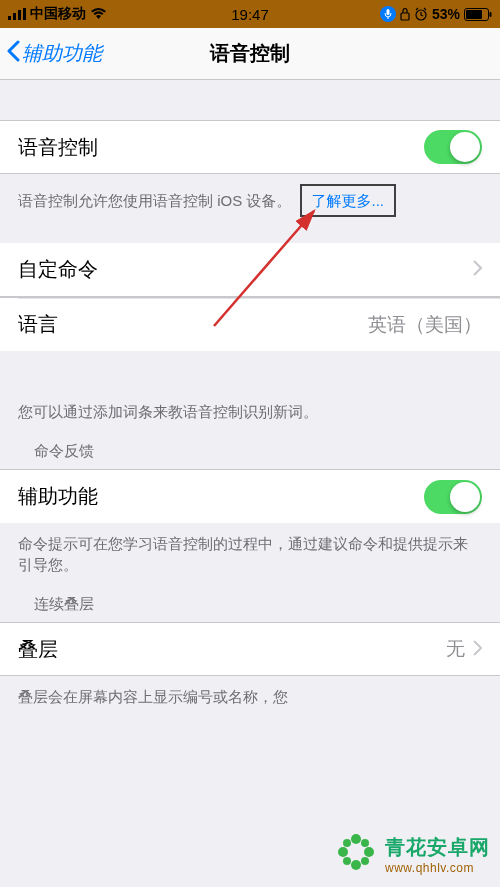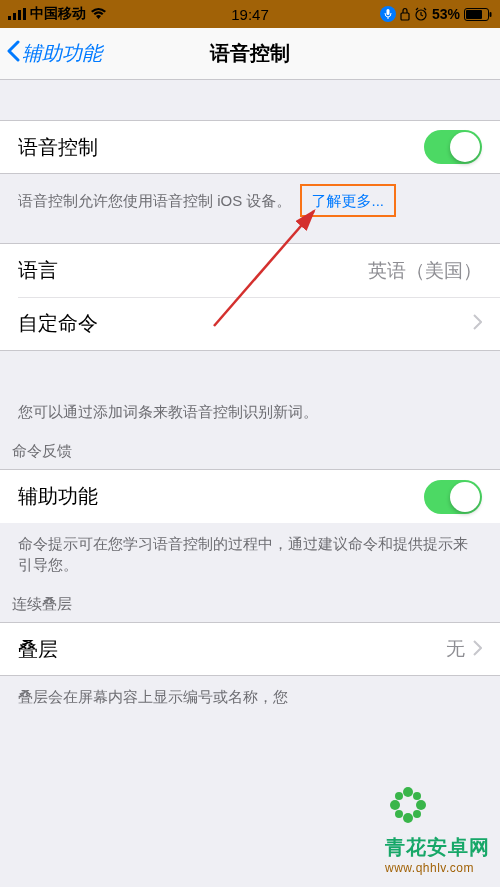--- a/index.html
+++ b/index.html
@@ -74,25 +74,25 @@
     .chevron { color: #c7c7cc; margin-left: 8px; }
     .footer-text {
       font-size: 15px;
       color: #6d6d72;
       padding: 10px 18px 0 18px;
       line-height: 1.4;
     }
     .header-text {
       font-size: 15px;
       color: #6d6d72;
-      padding: 20px 18px 8px 12px;
+      padding: 20px 18px 8px 34px;
     }
     .learn-more { color: #007aff; }
     .red-box {
-      border: 2px solid #f97316;
+      border: 2px solid #404040;
       display: inline-block;
       padding: 4px 10px;
       margin-left: 4px;
     }
     .toggle {
       width: 58px; height: 34px;
       border-radius: 17px;
       position: relative;
       flex-shrink: 0;
     }
@@ -112,23 +112,22 @@
       position: absolute;
       top: 206px;
       left: 204px;
       pointer-events: none;
     }
     .watermark {
       position: absolute;
       bottom: 12px;
       right: 10px;
       display: flex;
-      align-items: flex-start;
+      align-items: flex-end;
       gap: 6px;
-      flex-direction: column;
     }
     .wm-text { text-align: left; }
     .wm-name { color: #17a768; font-size: 20px; font-weight: 600; letter-spacing: 1px; }
     .wm-url { color: #a16207; font-size: 12px; letter-spacing: 0.5px; }
     .wm-logo { width: 46px; height: 46px; }
     .right-cluster { display: flex; align-items: center; }
   </style>
 </head>
 <body>
 
@@ -203,33 +202,33 @@
   </div>
   <div class="footer-text">
     <span>语音控制允许您使用语音控制 iOS 设备。</span>
     <span class="red-box">
       <span class="learn-more">了解更多...</span>
     </span>
   </div>
 </div>
 
 <div class="group tight" style="margin-top:26px">
-  <div class="row group-border-top">
-    <span>语言</span>
-    <span class="row-value">英语（美国）</span>
-  </div>
   <div class="row group-border-bottom">
     <span>自定命令</span>
     <div class="right-cluster">
       <span class="chevron">
         <svg width="9" height="16" viewBox="0 0 9 16">
             <path d="M1 1 L8 8 L1 15" stroke="#c7c7cc" stroke-width="2" fill="none"></path>
           </svg>
       </span>
     </div>
+  </div>
+  <div class="row group-border-top">
+    <span>语言</span>
+    <span class="row-value">英语（美国）</span>
   </div>
 </div>
 
 <div class="group" style="margin-top:40px">
   <div class="footer-text">您可以通过添加词条来教语音控制识别新词。</div>
 </div>
 
 <div class="header-text">命令反馈</div>
 
 <div>

